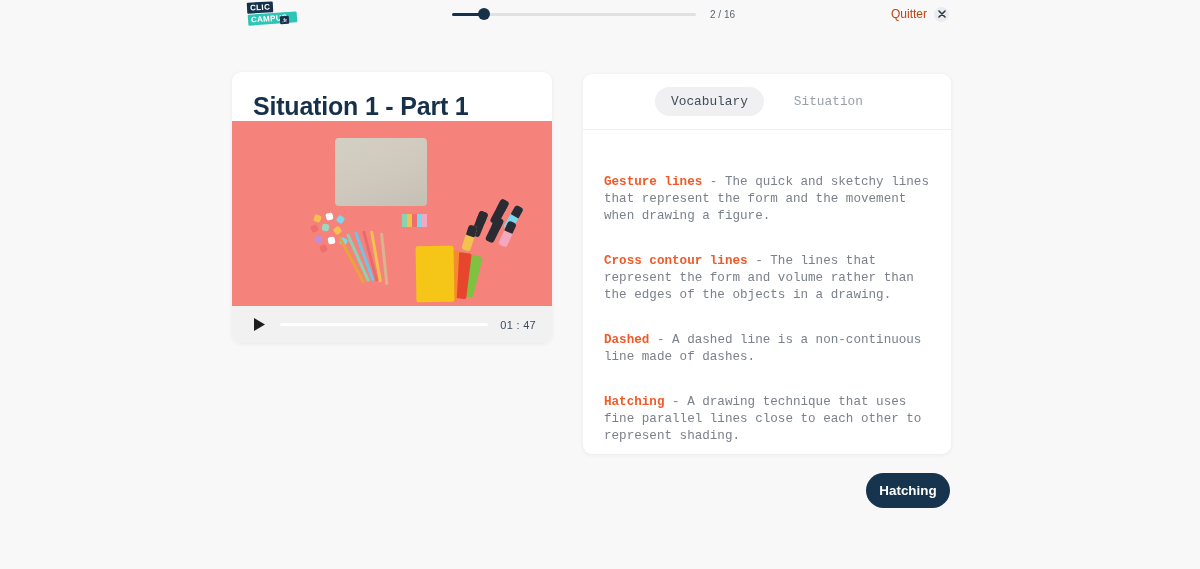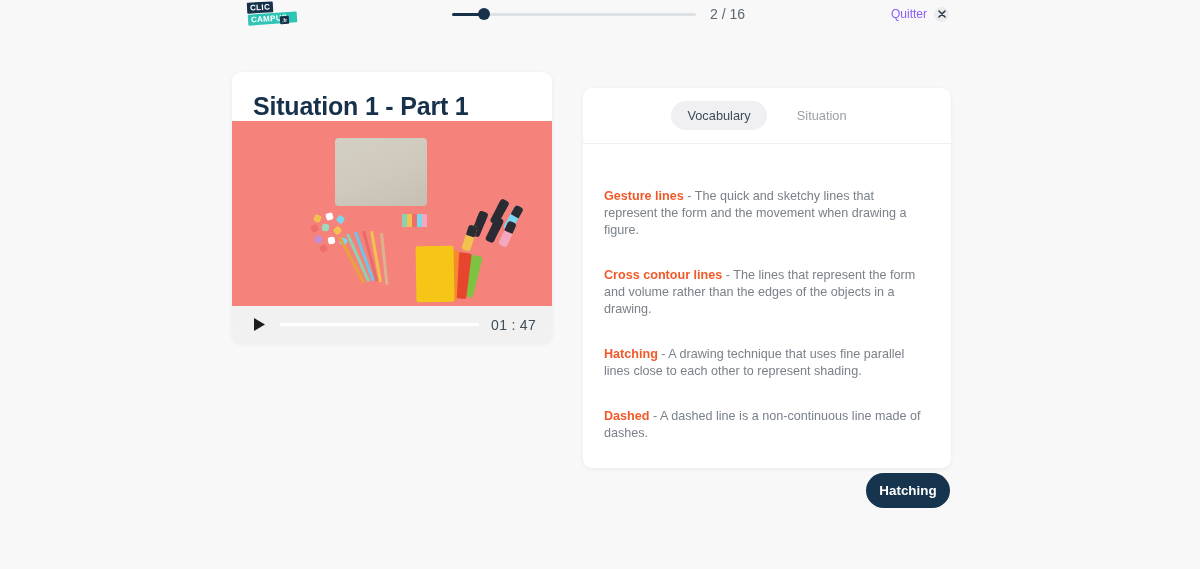--- a/index.html
+++ b/index.html
@@ -98,37 +98,37 @@
     position: absolute;
     left: 26px;
     top: -4.5px;
     width: 12px;
     height: 12px;
     border-radius: 50%;
     background: #17314b;
   }
   .progress-count {
     margin-left: 14px;
-    font-size: 14px;
+    font-size: 10px;
     color: #5b6670;
     white-space: nowrap;
   }
 
   .quit-wrap {
     position: absolute;
     right: 251px;
     top: 0;
     height: 28px;
     display: flex;
     align-items: center;
     gap: 7px;
   }
   .quit-label {
     font-size: 12px;
-    color: #8b5cf6;
+    color: #c2410c;
   }
   .quit-btn {
     width: 15px;
     height: 15px;
     border-radius: 50%;
     background: #ececef;
     display: flex;
     align-items: center;
     justify-content: center;
   }
@@ -203,36 +203,37 @@
     width: 15px; height: 17px;
     display: flex; align-items: center;
   }
   .audio-track {
     flex: 1;
     height: 3px;
     background: #ffffff;
     border-radius: 2px;
   }
   .audio-time {
-    font-size: 14px;
+    font-size: 11px;
     color: #3f4c5a;
     white-space: nowrap;
     letter-spacing: .3px;
   }
 
   .right-card {
     position: absolute;
     left: 583px;
-    top: 88px;
+    top: 74px;
     width: 368px;
     height: 380px;
     background: #ffffff;
     border-radius: 9px;
     box-shadow: 0 1px 4px rgba(30,40,60,.07);
     overflow: hidden;
+    font-family: Liberation Mono, monospace;
   }
   .tabs {
     height: 55px;
     display: flex;
     align-items: center;
     justify-content: center;
     gap: 14px;
     border-bottom: 1px solid #eeeef0;
   }
   .tab {
@@ -387,19 +388,19 @@
 <div class="right-card">
 
   <div class="tabs">
     <span class="tab active">Vocabulary</span>
     <span class="tab">Situation</span>
   </div>
 
   <div class="vocab-list">
     <p class="vocab-item"><span class="vocab-term">Gesture lines</span><span> - The quick and sketchy lines that represent the form and the movement when drawing a figure.</span></p>
     <p class="vocab-item"><span class="vocab-term">Cross contour lines</span><span> - The lines that represent the form and volume rather than the edges of the objects in a drawing.</span></p>
+    <p class="vocab-item"><span class="vocab-term">Dashed</span><span> - A dashed line is a non-continuous line made of dashes.</span></p>
     <p class="vocab-item"><span class="vocab-term">Hatching</span><span> - A drawing technique that uses fine parallel lines close to each other to represent shading.</span></p>
-    <p class="vocab-item"><span class="vocab-term">Dashed</span><span> - A dashed line is a non-continuous line made of dashes.</span></p>
   </div>
 
 </div>
 
 <button class="next-btn">Hatching</button>
 
 </body></html>

